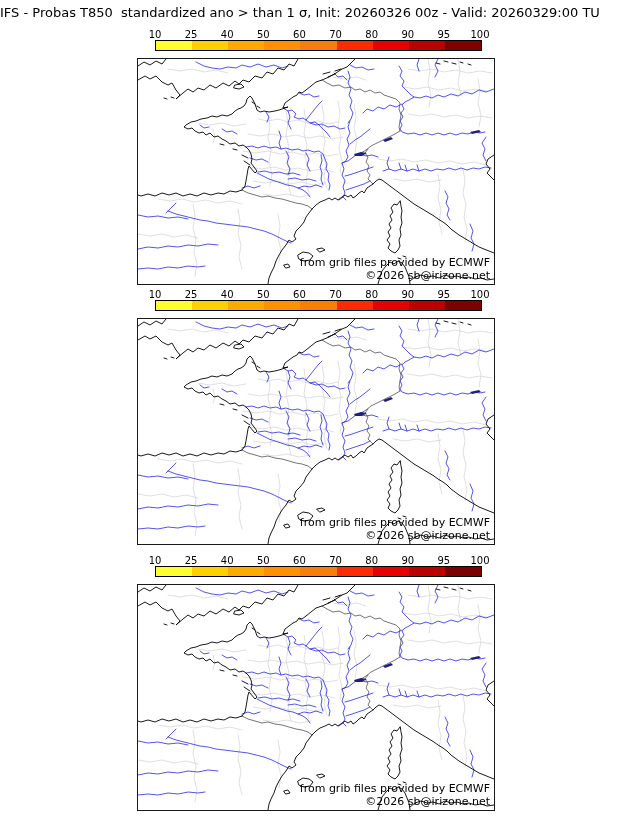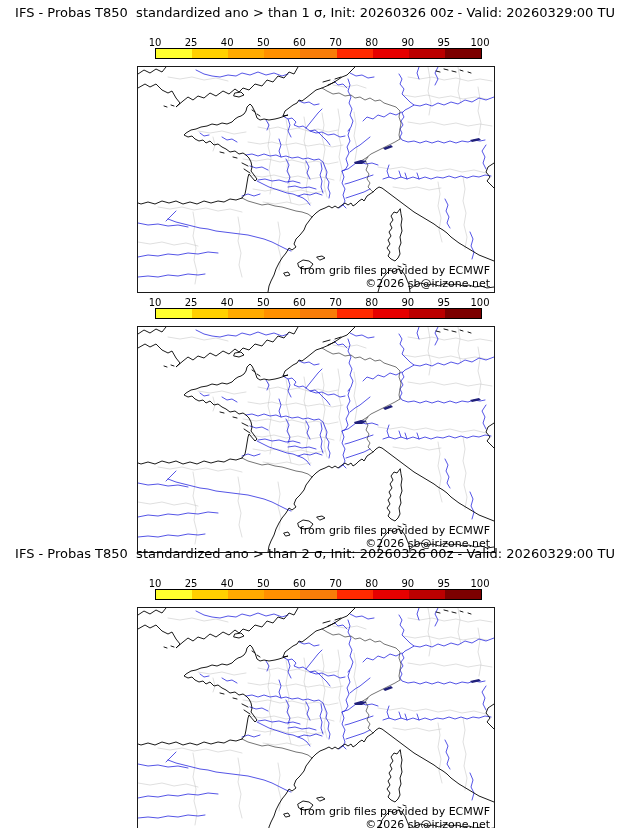--- a/index.html
+++ b/index.html
@@ -2,23 +2,23 @@
 <html style="--coast: #000000; --river: #2a2ae0; --admin: #c5c5c5; --lake: #20207a;"><head>
 <meta charset="utf-8">
 <style>
   html,body{margin:0;padding:0;background:#ffffff;}
   body{width:630px;height:828px;position:relative;overflow:hidden;
        font-family:"DejaVu Sans","Liberation Sans",sans-serif;color:#000;}
   .panel{position:absolute;left:0;width:630px;}
   #panel-0{top:5px}
   #panel-1{top:280px}
   #panel-2{top:546px}
-  .title{width:630px;text-align:center;font-size:13px;line-height:15px;white-space:pre;
+  .title{width:630px;text-align:left;font-size:13px;line-height:15px;white-space:pre;
          letter-spacing:0;}
-  .cb{position:relative;margin-left:155px;width:325px;margin-top:17px;}
+  .cb{position:relative;margin-left:155px;width:325px;margin-top:9px;}
   .cb-ticks{position:relative;height:11px;}
   .cb-tick{position:absolute;top:0;transform:translateX(-50%);font-size:10px;line-height:11px;}
   .cb-swatches{display:flex;width:325px;height:9px;border:1px solid #000;}
   .cb-seg{flex:1 1 auto;height:100%;}
   .mapwrap{position:relative;margin-left:137px;margin-top:7px;width:356px;height:225px;
            border:1px solid #1a1a1a;background:#fff;}
   .map-slot, .map-slot svg{position:absolute;left:0;top:0;width:356px;height:225px;}
   .credit{position:absolute;right:4px;bottom:15px;font-size:11px;line-height:12px;background:transparent;}
   .copyright{position:absolute;right:4px;bottom:2px;font-size:11px;line-height:12px;}
   path{fill:none;stroke-linejoin:round;stroke-linecap:round;}
@@ -150,21 +150,20 @@
 
     <path class="lake" d="M216,95 L223,93 229,94 224,97 217,97 Z M245,81 l8,-3 2,2 -8,3 Z M332,73 l9,-2 2,2 -9,2 Z"></path>
   </svg>
 </div>
       <div class="credit">from grib files provided by ECMWF</div>
       <div class="copyright">©2026 sb@irizone.net</div>
     </div>
   </section>
 
   <section class="panel" id="panel-2">
-    <div class="title">IFS - Probas T850  standardized ano &gt; than 2 σ, Init: 20260326 00z - Valid: 20260329:00 TU</div>
     <div class="cb">
       <div class="cb-ticks">
           <span class="cb-tick" style="left: 0px;">10</span>
           <span class="cb-tick" style="left: 36.1111px;">25</span>
           <span class="cb-tick" style="left: 72.2222px;">40</span>
           <span class="cb-tick" style="left: 108.333px;">50</span>
           <span class="cb-tick" style="left: 144.444px;">60</span>
           <span class="cb-tick" style="left: 180.556px;">70</span>
           <span class="cb-tick" style="left: 216.667px;">80</span>
           <span class="cb-tick" style="left: 252.778px;">90</span>

